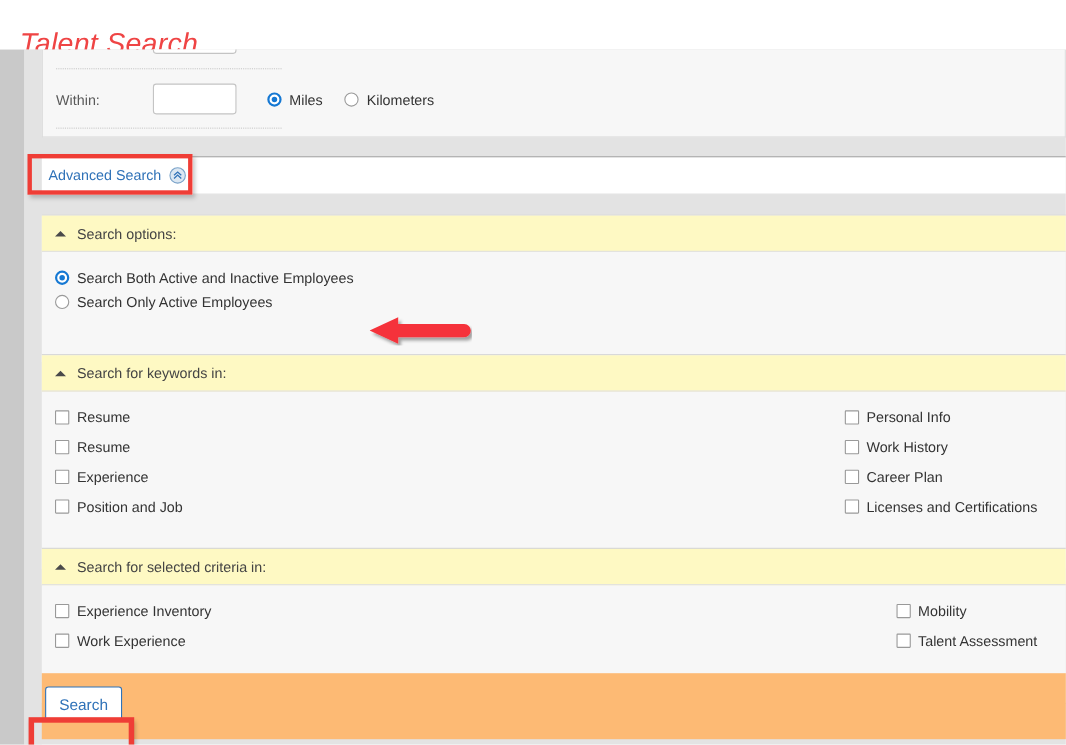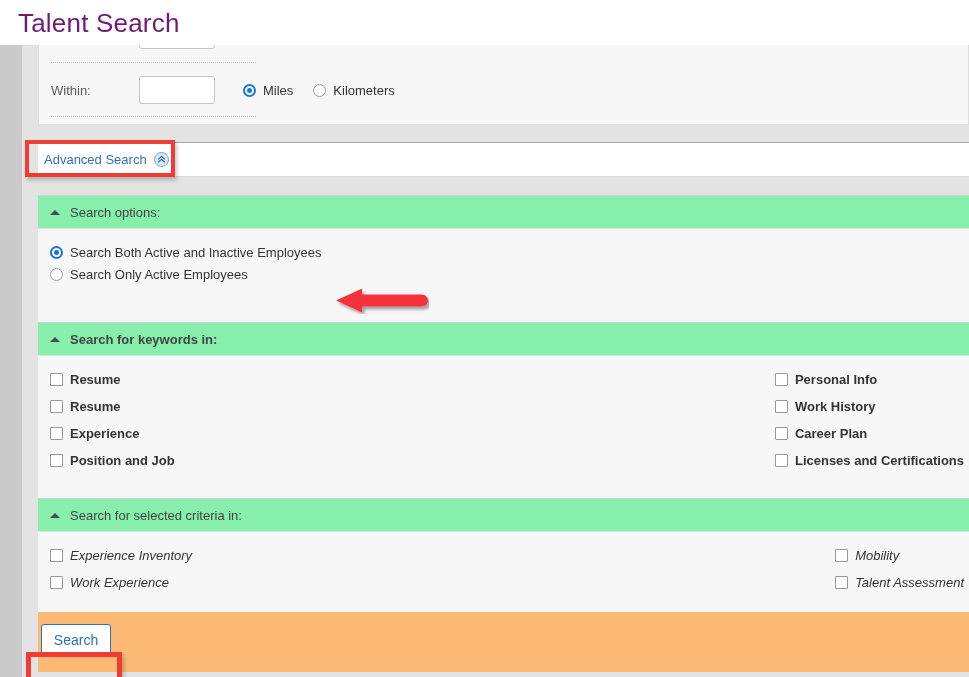--- a/index.html
+++ b/index.html
@@ -13,26 +13,27 @@
     overflow: hidden;
     font-family: "Liberation Sans", sans-serif;
     color: #333333;
     position: relative;
   }
 
   
   .page-title {
     position: absolute;
     left: 18px;
-    top: 6px;
+    top: 22px;
     font-size: 26px;
     font-weight: 400;
-    color: #701a75;
+    color: #ef4444;
     letter-spacing: .2px;
     line-height: 34px;
+    font-style: italic;
   }
 
   
   .viewport {
     position: absolute;
     left: 0;
     top: 45px;
     width: 969px;
     height: 632px;
     background: #e3e3e3;
@@ -216,21 +217,21 @@
     box-sizing: border-box;
   }
   .section-header {
     height: 32px;
     display: flex;
     align-items: center;
     padding-left: 12px;
     border-bottom: 1px solid #e0e0e0;
     font-size: 13px;
     color: #444444;
-    background: #86efac;
+    background: #fef9c3;
   }
   .tri {
     width: 0; height: 0;
     border-left: 5px solid transparent;
     border-right: 5px solid transparent;
     border-bottom: 5px solid #4a4a4a;
     margin-right: 10px;
     flex: none;
     cursor: pointer;
   }
@@ -238,21 +239,21 @@
     position: relative;
     padding: 14px 12px 14px 12px;
   }
   .col-left {
     position: absolute;
     left: 12px;
     top: 0;
   }
   .col-right {
     position: absolute;
-    right: 5px;
+    right: 26px;
     top: 0;
   }
   .col-left .check-item,
   .col-right .check-item { height: 27px; }
   .opt-row { height: 22px; display: flex; align-items: center; }
 
   
   .btn-row {
     position: absolute;
     left: 38px;
@@ -365,21 +366,21 @@
       <defs>
         <filter id="ashadow" x="-20%" y="-20%" width="150%" height="170%">
           <feDropShadow dx="2.5" dy="3" stdDeviation="1.6" flood-color="#000000" flood-opacity="0.35"></feDropShadow>
         </filter>
       </defs>
       <path d="M0,12.5 L26,0.5 L26,6.5 L86,6.5
                a6,6 0 0 1 0,12 L26,18.5 L26,24.5 Z" fill="#f5333a" filter="url(#ashadow)"></path>
     </svg>
   </div>
 
-  <div class="section" style="top:277px;font-weight:bold;">
+  <div class="section" style="top:277px;">
     <div class="section-header">
       <span class="tri"></span>
       <span>Search for keywords in:</span>
     </div>
     <div class="section-body" style="height:133px;">
       <div class="col-left" style="top:10px;">
         <label class="check-item">
           <span class="checkbox"></span>
           <span>Resume</span>
         </label>
@@ -415,21 +416,21 @@
         </label>
       </div>
     </div>
   </div>
 
   <div class="section" style="top:453px;">
     <div class="section-header">
       <span class="tri"></span>
       <span>Search for selected criteria in:</span>
     </div>
-    <div class="section-body" style="height:79px;font-style:italic;">
+    <div class="section-body" style="height:79px;">
       <div class="col-left" style="top:10px;">
         <label class="check-item">
           <span class="checkbox"></span>
           <span>Experience Inventory</span>
         </label>
         <label class="check-item">
           <span class="checkbox"></span>
           <span>Work Experience</span>
         </label>
       </div>

